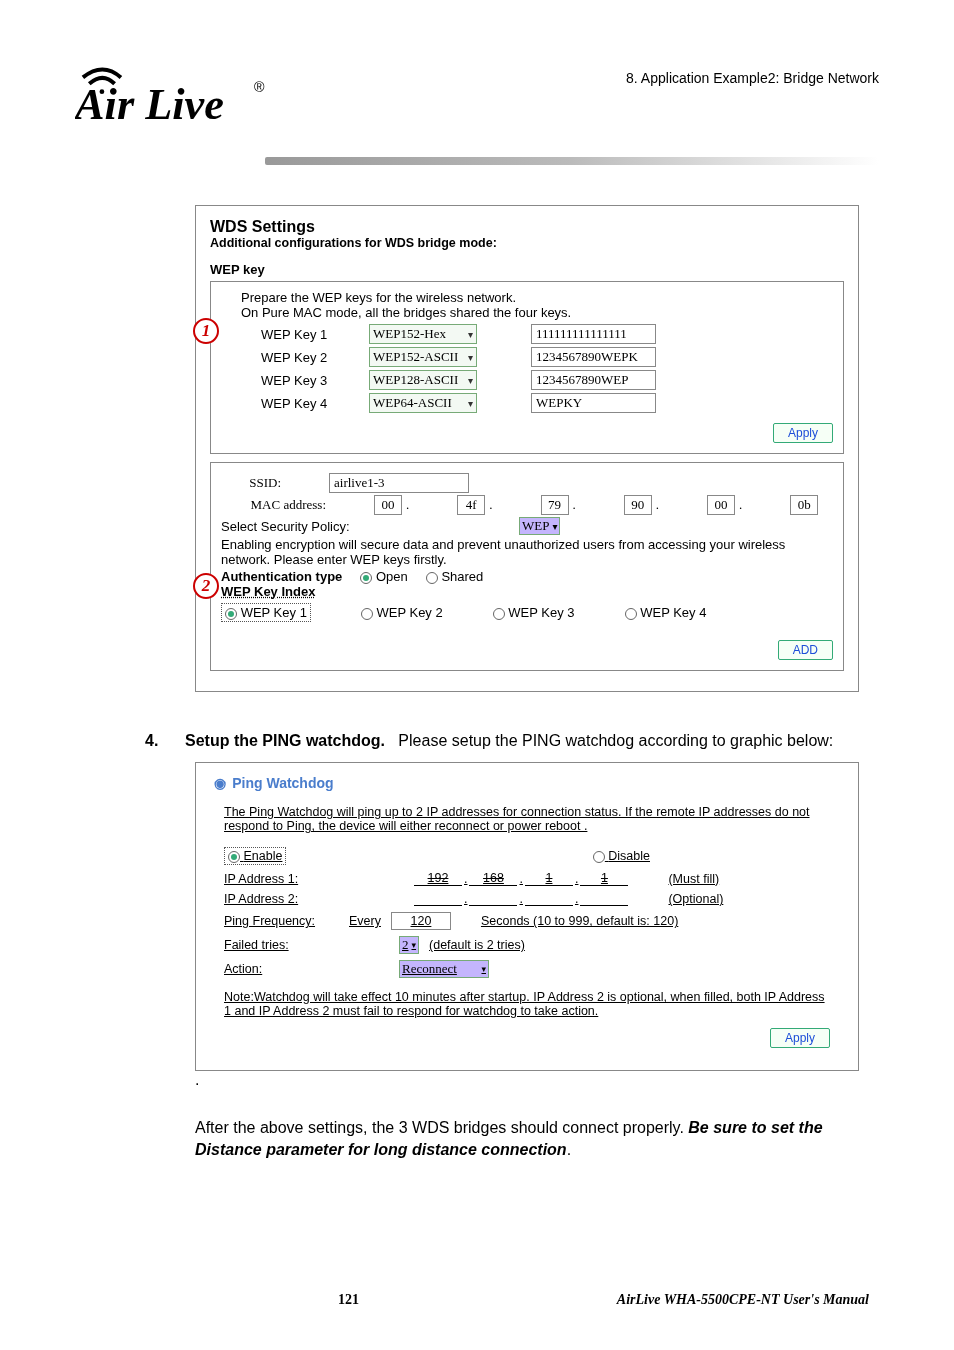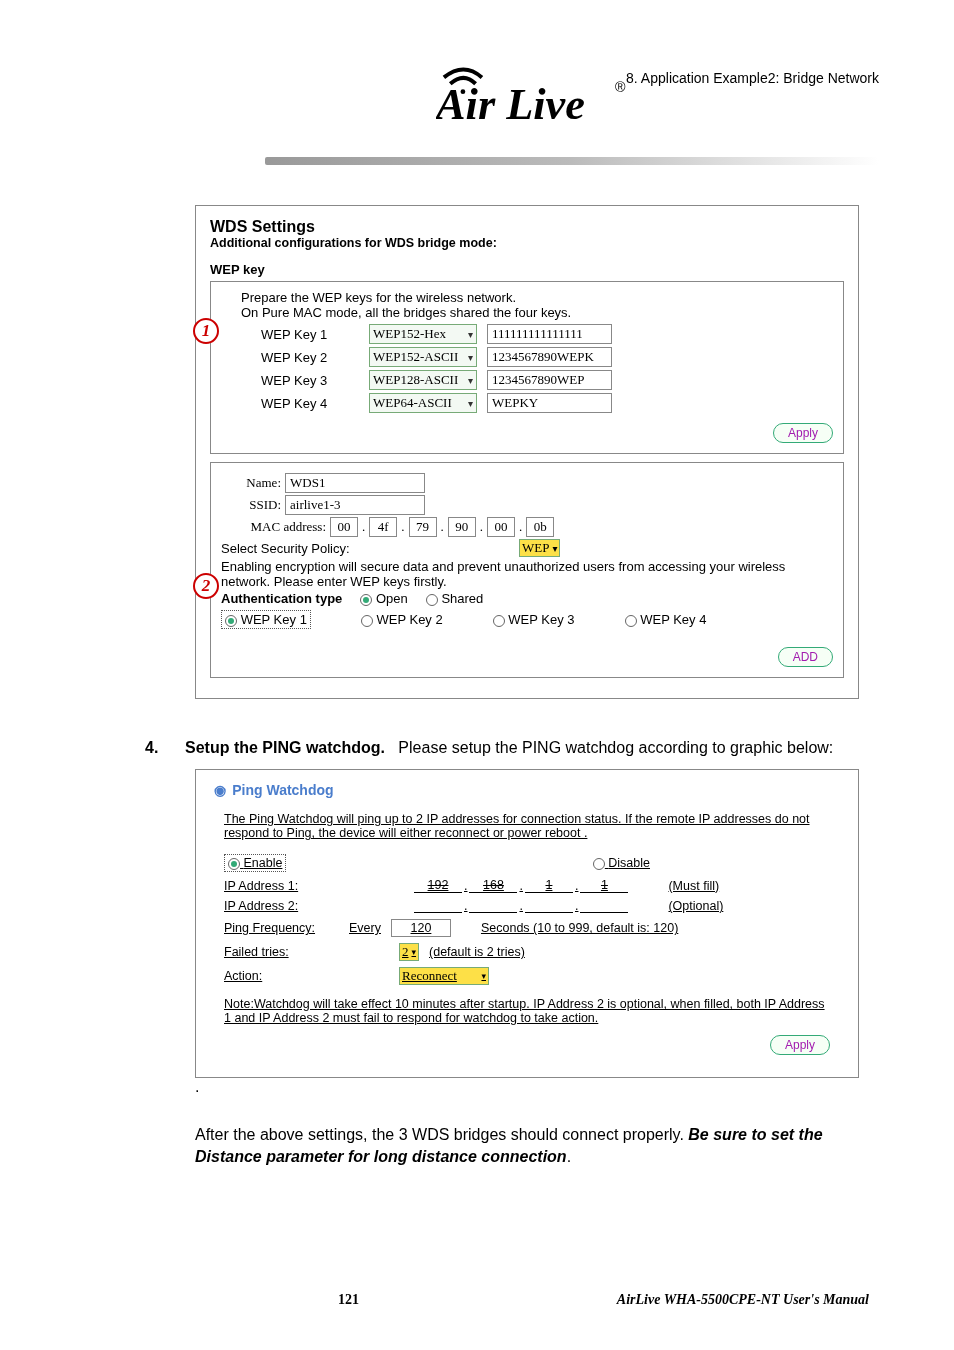--- a/index.html
+++ b/index.html
@@ -1,43 +1,43 @@
 <!DOCTYPE html>
 <html><head>
 <meta charset="utf-8">
 <style>
   * { box-sizing: border-box; margin: 0; padding: 0; }
   body { width: 954px; height: 1350px; font-family: Arial, Helvetica, sans-serif; background: #fff; position: relative; color: #000; }
   .page { padding: 60px 75px 40px 75px; }
-  .header-row { display: flex; justify-content: flex-end; align-items: flex-start; }
+  .header-row { display: flex; justify-content: space-between; align-items: flex-start; }
   .logo { width: 190px; }
   .chapter { font-size: 14px; text-align: right; margin-top: 10px; }
   .hr-swoosh { height: 8px; background: linear-gradient(to right, #999 0%, #bbb 50%, #fff 100%); margin: 22px 0 40px 190px; border-radius: 2px; }
   .content { margin-left: 120px; margin-right: 20px; }
 
   .box { border: 1px solid #888; padding: 12px 14px; font-size: 13px; background: #fff; }
   .wds-title { font-weight: bold; font-size: 16px; }
   .wds-sub { font-weight: bold; font-size: 12.5px; margin-bottom: 12px; }
   .wep-head { font-weight: bold; font-size: 13px; margin-bottom: 4px; }
   .inner-box { border: 1px solid #888; padding: 8px 10px 10px 10px; position: relative; margin-bottom: 8px; }
   .circle-num { position: absolute; left: -18px; width: 26px; height: 26px; border: 2px solid #c00; border-radius: 50%; color: #c00; font-weight: bold; font-size: 17px; font-style: italic; display: flex; align-items: center; justify-content: center; background: #fff; font-family: "Times New Roman", serif; }
   .row { display: flex; align-items: center; gap: 10px; margin: 3px 0; font-size: 13px; }
   .cell-label { width: 98px; }
   .sel { border: 1px solid #7a7; background: #f3f9f3; font-family: "Times New Roman", serif; font-size: 13px; padding: 1px 3px; display: inline-flex; align-items: center; }
   .sel .arrow { font-size: 10px; color: #333; }
-  .txt { border: 1px solid #888; font-family: "Times New Roman", serif; font-size: 13px; padding: 1px 4px; background: #fff; }
+  .txt { border: 1px solid #888; font-family: "Times New Roman", serif; font-size: 13px; padding: 1px 4px; background: #fff; margin-left: 44px; }
   .w-sel { width: 108px; justify-content: space-between; }
   .w-txt { width: 125px; }
-  .btn-pill { border: 1px solid #3a7; border-radius: 10px; padding: 2px 14px; color: #a21caf; font-size: 12px; background: #f6fff6; display: inline-block; }
+  .btn-pill { border: 1px solid #3a7; border-radius: 2px; padding: 2px 14px; color: #1d4ed8; font-size: 12px; background: #f6fff6; display: inline-block; }
   .right { text-align: right; margin-top: 10px; }
 
   .form-line { display: flex; align-items: center; gap: 4px; font-size: 13px; font-family: "Times New Roman", serif; margin: 2px 0; }
   .form-line .lab { text-align: right; width: 140px; }
   .mac-oct { width: 28px; text-align: center; }
-  .small-sel { border: 1px solid #7a7; background: #fde047; font-family: "Times New Roman", serif; font-size: 13px; padding: 0 2px; display: inline-flex; align-items: center; gap: 3px; }
+  .small-sel { border: 1px solid #7a7; background: #c4b5fd; font-family: "Times New Roman", serif; font-size: 13px; padding: 0 2px; display: inline-flex; align-items: center; gap: 3px; }
   .radio { width: 12px; height: 12px; border: 1px solid #666; border-radius: 50%; display: inline-block; vertical-align: middle; position: relative; }
   .radio.on::after { content: ""; width: 6px; height: 6px; background: #3a7; border-radius: 50%; position: absolute; left: 2px; top: 2px; }
   .dotted { border: 1px dotted #555; padding: 1px 3px; display: inline-block; }
   .key-row { display: flex; gap: 50px; align-items: center; font-size: 13px; margin-top: 4px; }
 
   .step { display: flex; gap: 20px; font-size: 16px; margin: 40px 0 12px 0; }
   .step-num { font-weight: bold; width: 20px; }
   .step-text { flex: 1; }
   .step-text .b { font-weight: bold; }
 
@@ -120,24 +120,20 @@
             </span>
           <span class="txt w-txt">WEPKY</span>
         </div>
         <div class="right"><span class="btn-pill">Apply</span></div>
       </div>
 
       <div class="inner-box">
         <div class="circle-num" style="top:110px;">2</div>
 
         <div class="form-line">
-            <span class="lab" style="width:60px;">Name:</span>
-            <span class="txt" style="width:140px;">WDS1</span>
-          </div>
-        <div class="form-line">
             <span class="lab" style="width:60px;">SSID:</span>
             <span class="txt" style="width:140px;">airlive1-3</span>
           </div>
         <div class="form-line">
           <span class="lab" style="width:105px;">MAC address:</span>
           <span class="txt mac-oct">00</span>
             <span>.</span>
           <span class="txt mac-oct">4f</span>
             <span>.</span>
           <span class="txt mac-oct">79</span>
@@ -155,20 +151,21 @@
               <span>WEP</span>
               <span style="font-size:10px;">▾</span>
             </span>
         </div>
         <div style="font-size:13px;font-family:Arial;">Enabling encryption will secure data and prevent unauthorized users from accessing your wireless network. Please enter WEP keys firstly.</div>
         <div style="display:flex;gap:18px;align-items:center;font-size:13px;font-family:Arial;margin-top:2px;">
           <span style="font-weight:bold;">Authentication type</span>
           <span><span class="radio on"></span> <span>Open</span></span>
           <span><span class="radio"></span> <span>Shared</span></span>
         </div>
+        <div style="font-weight:bold;font-size:13px;font-family:Arial;text-decoration:underline dotted;">WEP Key Index</div>
         <div class="key-row">
           <span class="dotted"><span class="radio on"></span> <span>WEP Key 1</span></span>
           <span><span class="radio"></span> <span>WEP Key 2</span></span>
           <span><span class="radio"></span> <span>WEP Key 3</span></span>
           <span><span class="radio"></span> <span>WEP Key 4</span></span>
         </div>
         <div class="right" style="margin-top:18px;"><span class="btn-pill">ADD</span></div>
       </div>
     </div>
 

